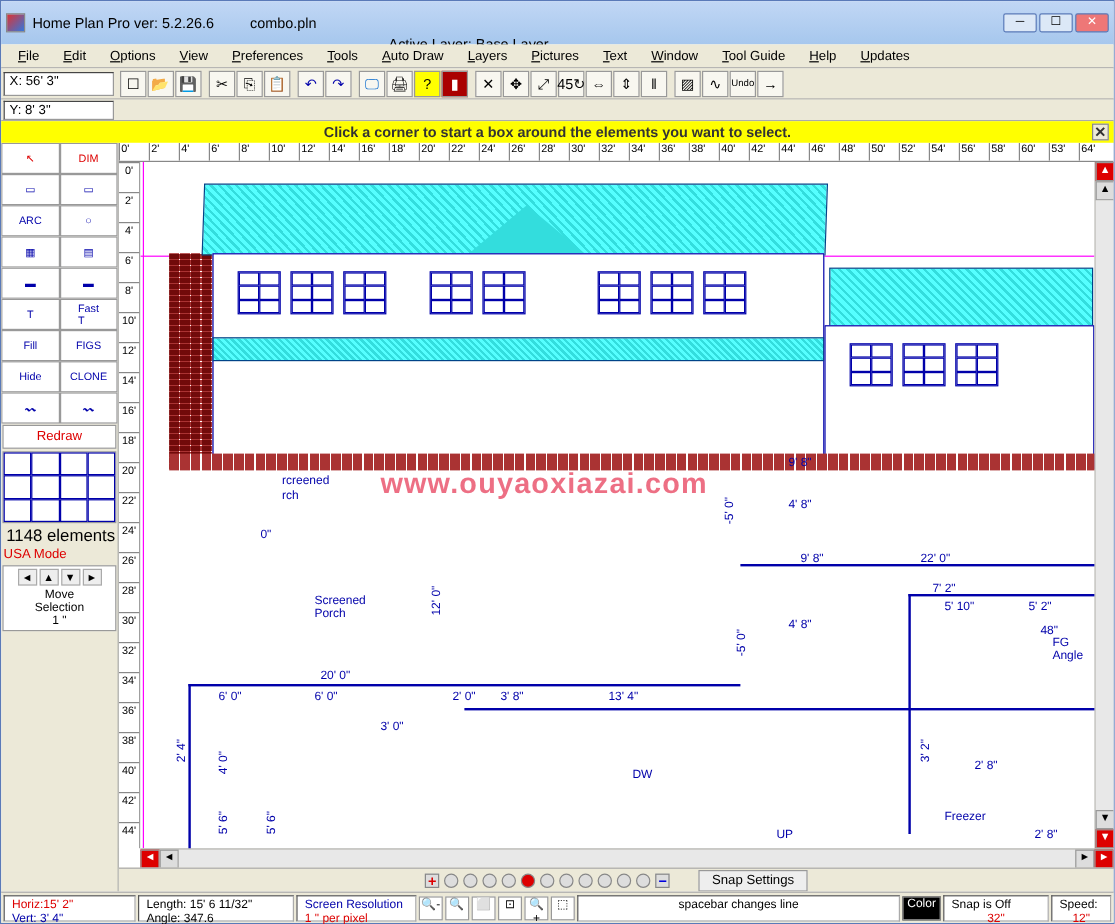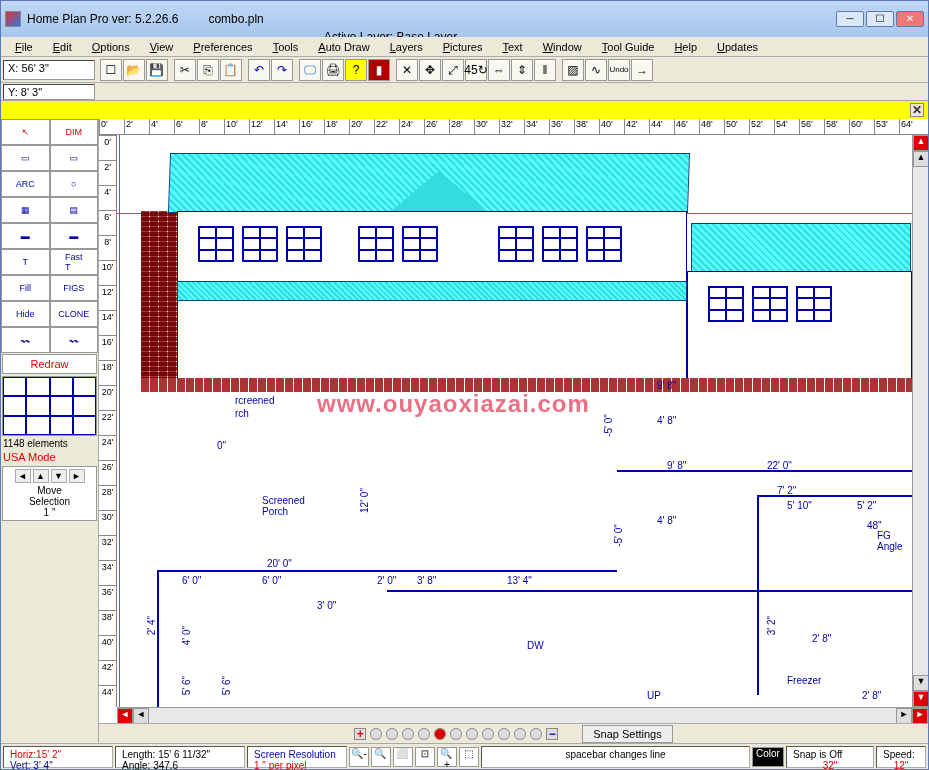--- a/index.html
+++ b/index.html
@@ -22,21 +22,21 @@
 .tb-sep { width: 4px; }
 .yellow-banner { background: #ffff00; height: 18px; display: flex; align-items: center; justify-content: center; font-weight: bold; color: #333; font-size: 12px; position: relative; }
 .yellow-banner .close-x { position: absolute; right: 4px; width: 14px; height: 14px; background: #ece9d8; border: 1px solid #888; text-align: center; line-height: 12px; cursor: pointer; }
 .main-area { flex: 1; display: flex; overflow: hidden; }
 .left-panel { width: 98px; background: #ece9d8; border-right: 1px solid #aaa; display: flex; flex-direction: column; }
 .tool-grid { display: grid; grid-template-columns: 1fr 1fr; }
 .tool-cell { height: 26px; border: 1px solid #999; background: #fff; display: flex; align-items: center; justify-content: center; cursor: pointer; font-size: 9px; }
 .redraw-btn { height: 20px; border: 1px solid #999; background: #fff; text-align: center; line-height: 18px; color: #d00; cursor: pointer; margin: 1px; }
 .pattern-grid { height: 60px; background: #fff; border: 1px solid #999; margin: 1px; display: grid; grid-template-columns: repeat(4,1fr); grid-template-rows: repeat(3,1fr); }
 .pattern-grid div { border: 1px solid #00a; }
-.info-text { font-size: 10px; padding: 1px 2px; }
+.info-text { font-size: 14px; padding: 1px 2px; text-align: right; }
 .usa-mode { color: #d00; font-size: 11px; padding: 1px 2px; }
 .move-panel { border: 1px solid #999; background: #fff; margin: 2px 1px; padding: 2px; text-align: center; font-size: 10px; }
 .move-arrows { display: flex; justify-content: center; gap: 2px; margin-bottom: 2px; }
 .move-arrows span { width: 16px; height: 14px; border: 1px solid #aaa; background: #eee; font-size: 9px; line-height: 12px; }
 .canvas-area { flex: 1; display: flex; flex-direction: column; }
 .ruler-h { height: 16px; background: #fff; border-bottom: 1px solid #888; font-size: 9px; display: flex; position: relative; overflow: hidden;}
 .ruler-h span { flex: 0 0 25px; border-left: 1px solid #888; padding-left: 1px; }
 .canvas-row { flex: 1; display: flex; overflow: hidden; }
 .ruler-v { width: 18px; background: #fff; border-right: 1px solid #888; font-size: 9px; display: flex; flex-direction: column; }
 .ruler-v span { flex: 0 0 25px; border-top: 1px solid #888; padding-top: 1px; text-align: center; }
@@ -141,20 +141,21 @@
     <div class="tb-btn">▨</div>
     <div class="tb-btn">∿</div>
     <div class="tb-btn" style="font-size:8px">Undo</div>
     <div class="tb-btn">→</div>
   </div>
   <div class="toolbar-row" style="height:18px;padding-left:2px">
     <div class="coord-box" style="height:16px">Y: 8' 3"</div>
   </div>
 
   <div class="yellow-banner">
+    <span>Click a corner to start a box around the elements you want to select.</span>
     <span class="close-x">✕</span>
   </div>
 
   <div class="main-area">
     <div class="left-panel">
       <div class="tool-grid" id="tool-grid">
           <div class="tool-cell" style="white-space: pre; color: rgb(221, 0, 0);">↖</div>
           <div class="tool-cell" style="white-space: pre; color: rgb(221, 0, 0);">DIM</div>
           <div class="tool-cell" style="white-space: pre; color: rgb(0, 0, 170);">▭</div>
           <div class="tool-cell" style="white-space: pre; color: rgb(0, 0, 170);">▭</div>

